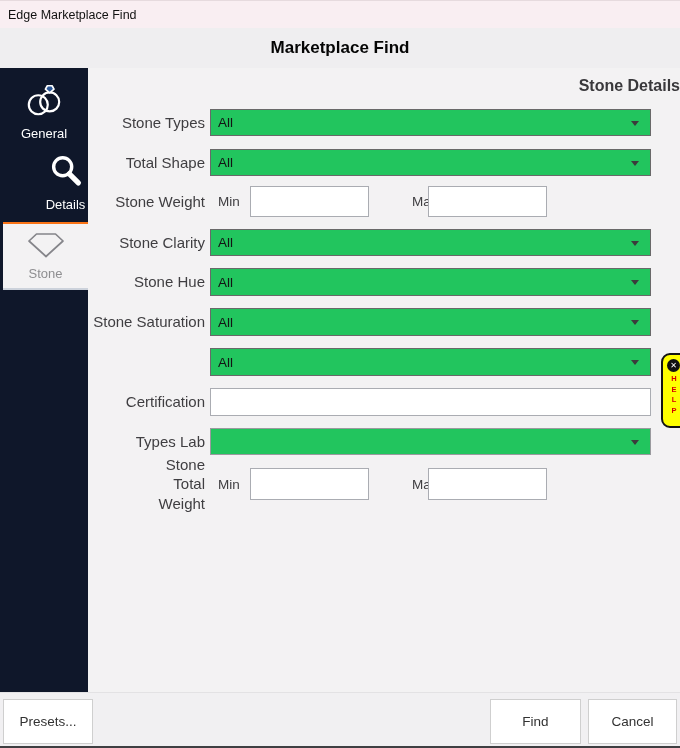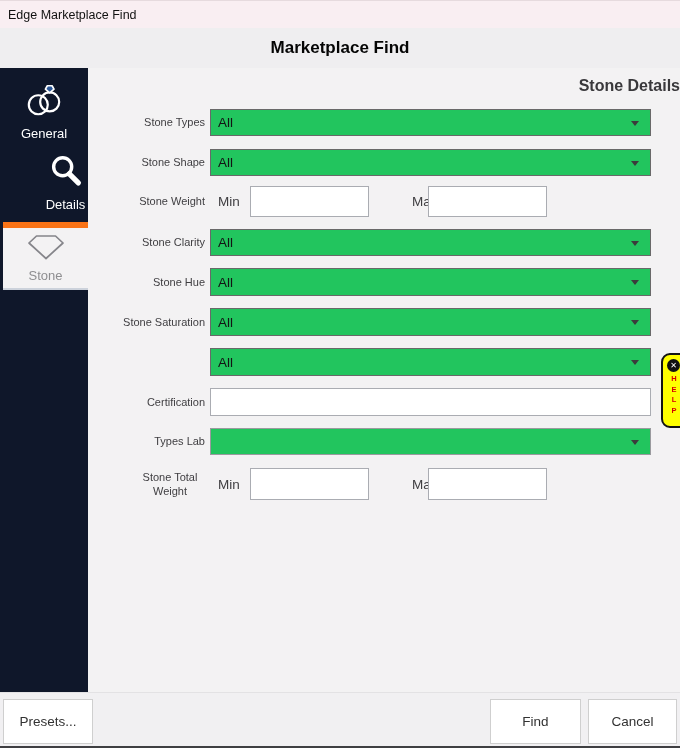--- a/index.html
+++ b/index.html
@@ -15,32 +15,32 @@
   
   .header { position:absolute; top:28px; left:0; width:680px; height:40px; background:#efeef0; }
   .header-title { width:100%; text-align:center; line-height:40px; font-size:17px; font-weight:bold; color:#050505; }
 
   
   .sidebar { position:absolute; top:68px; left:0; width:88px; height:624px; background:#0f172a; }
   .nav-item { position:absolute; left:0; width:88px; display:flex; flex-direction:column; align-items:center; justify-content:center; cursor:pointer; }
   .nav-general { top:8px; height:70px; }
   .nav-details { top:78px; height:72px;padding-left:43px; }
   .nav-stone   { top:154px; height:68px; left:3px; width:85px; background:#f3f2f3;
-                 border-top:6px solid #f97316; border-bottom:2px solid #ccd2db; }
+                 border-top:2px solid #f97316; border-bottom:2px solid #ccd2db; }
   .nav-label { font-size:13px; color:#ffffff; margin-top:3px; }
   .nav-stone .nav-label { color:#8e8e90; }
   .nav-icon { display:block; }
 
   
   .content { position:absolute; top:68px; left:88px; width:592px; height:624px; background:#f3f2f3; }
   .section-title { position:absolute; top:9px; left:0; width:100%; text-align:right; font-size:16px; font-weight:bold; color:#39383b; }
 
   .row { position:absolute; left:0; width:592px; }
   .row-label { position:absolute; left:0; top:0; bottom:0; width:117px; display:flex; align-items:center; justify-content:flex-end; }
-  .row-label span { font-size:11px; color:#3f3e41; text-align:center; line-height:1.3; }
+  .row-label span { font-size:15px; color:#3f3e41; text-align:right; line-height:1.3; }
   .label-narrow span { max-width:70px; display:inline-block; }
   .row-field { position:absolute; left:122px; top:0; bottom:0; width:441px; }
 
   .r0 { top:41px;  height:27px; }
   .r1 { top:81px;  height:27px; }
   .r2 { top:118px; height:31px; }
   .r3 { top:161px; height:27px; }
   .r4 { top:200px; height:28px; }
   .r5 { top:240px; height:28px; }
   .r6 { top:280px; height:28px; }
@@ -136,21 +136,21 @@
       <div class="row-field">
         <div class="select">
           <span class="select-value">All</span>
           <span class="select-arrow"></span>
         </div>
       </div>
     </div>
 
     <div class="row r1">
       <div class="row-label">
-          <span>Stone Shape</span>
+          <span>Total Shape</span>
         </div>
       <div class="row-field">
         <div class="select">
           <span class="select-value">All</span>
           <span class="select-arrow"></span>
         </div>
       </div>
     </div>
 
     <div class="row r2">

